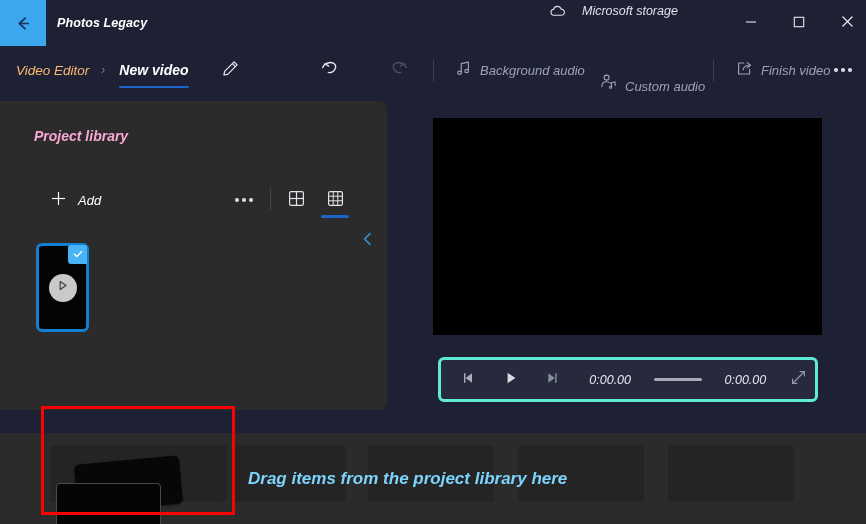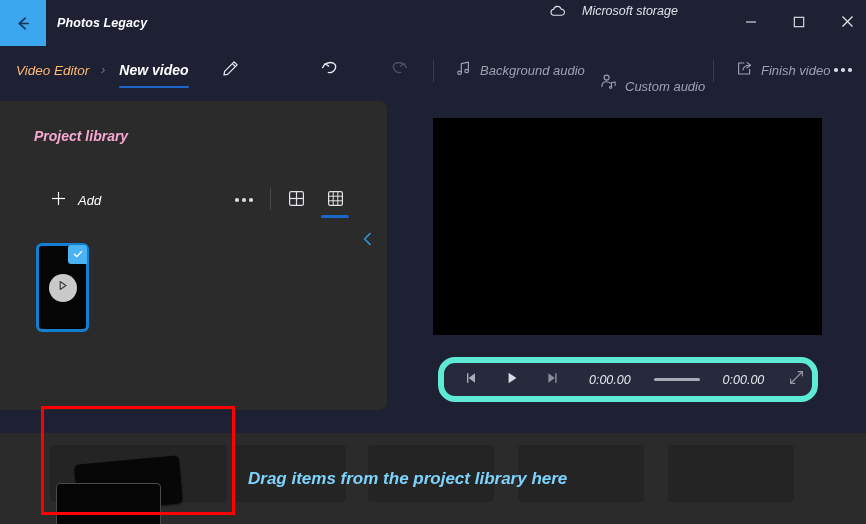--- a/index.html
+++ b/index.html
@@ -72,21 +72,21 @@
   .thumb{position:absolute;left:36px;top:142px;width:53px;height:89px;background:#050505;
     border:3px solid #127fd2;border-radius:6px;box-sizing:border-box;cursor:pointer;}
   .thumb .check{position:absolute;right:-1px;top:-1px;width:19px;height:19px;background:#4ab3f4;
     border-radius:3px 3px 0 3px;display:flex;align-items:center;justify-content:center;cursor:pointer;}
   .thumb .play{position:absolute;left:50%;top:50%;transform:translate(-50%,-50%);width:28px;height:28px;
     border-radius:50%;background:#c9c9c9;display:flex;align-items:center;justify-content:center;}
 
   
   .preview-wrap{position:absolute;left:433px;top:118px;width:389px;height:217px;background:#000000;}
   .player{position:absolute;left:438px;top:357px;width:380px;height:45px;background:#262a3c;
-    border:6px solid #5eead4;border-radius:17px;box-sizing:border-box;display:flex;align-items:center;}
+    border:3px solid #5eead4;border-radius:6px;box-sizing:border-box;display:flex;align-items:center;}
   .pbtn{width:40px;height:43px;display:flex;align-items:center;justify-content:center;cursor:pointer;}
   .ptime{font-size:12.5px;color:#e8eaf0;font-family:"Liberation Sans", sans-serif;}
   .pslider{width:58px;height:3px;background:#a7abb8;border-radius:2px;cursor:pointer;}
 
   
   .storyboard{position:absolute;left:0;top:433px;width:866px;height:91px;background:#2b2b2b;}
   .slot{position:absolute;top:12px;height:57px;background:#242424;border-radius:4px;}
   .drag-text{position:absolute;left:248px;top:433px;width:400px;height:91px;display:flex;
     align-items:center;font-size:17px;font-weight:bold;color:#7dd3fc;pointer-events:none;}
 

